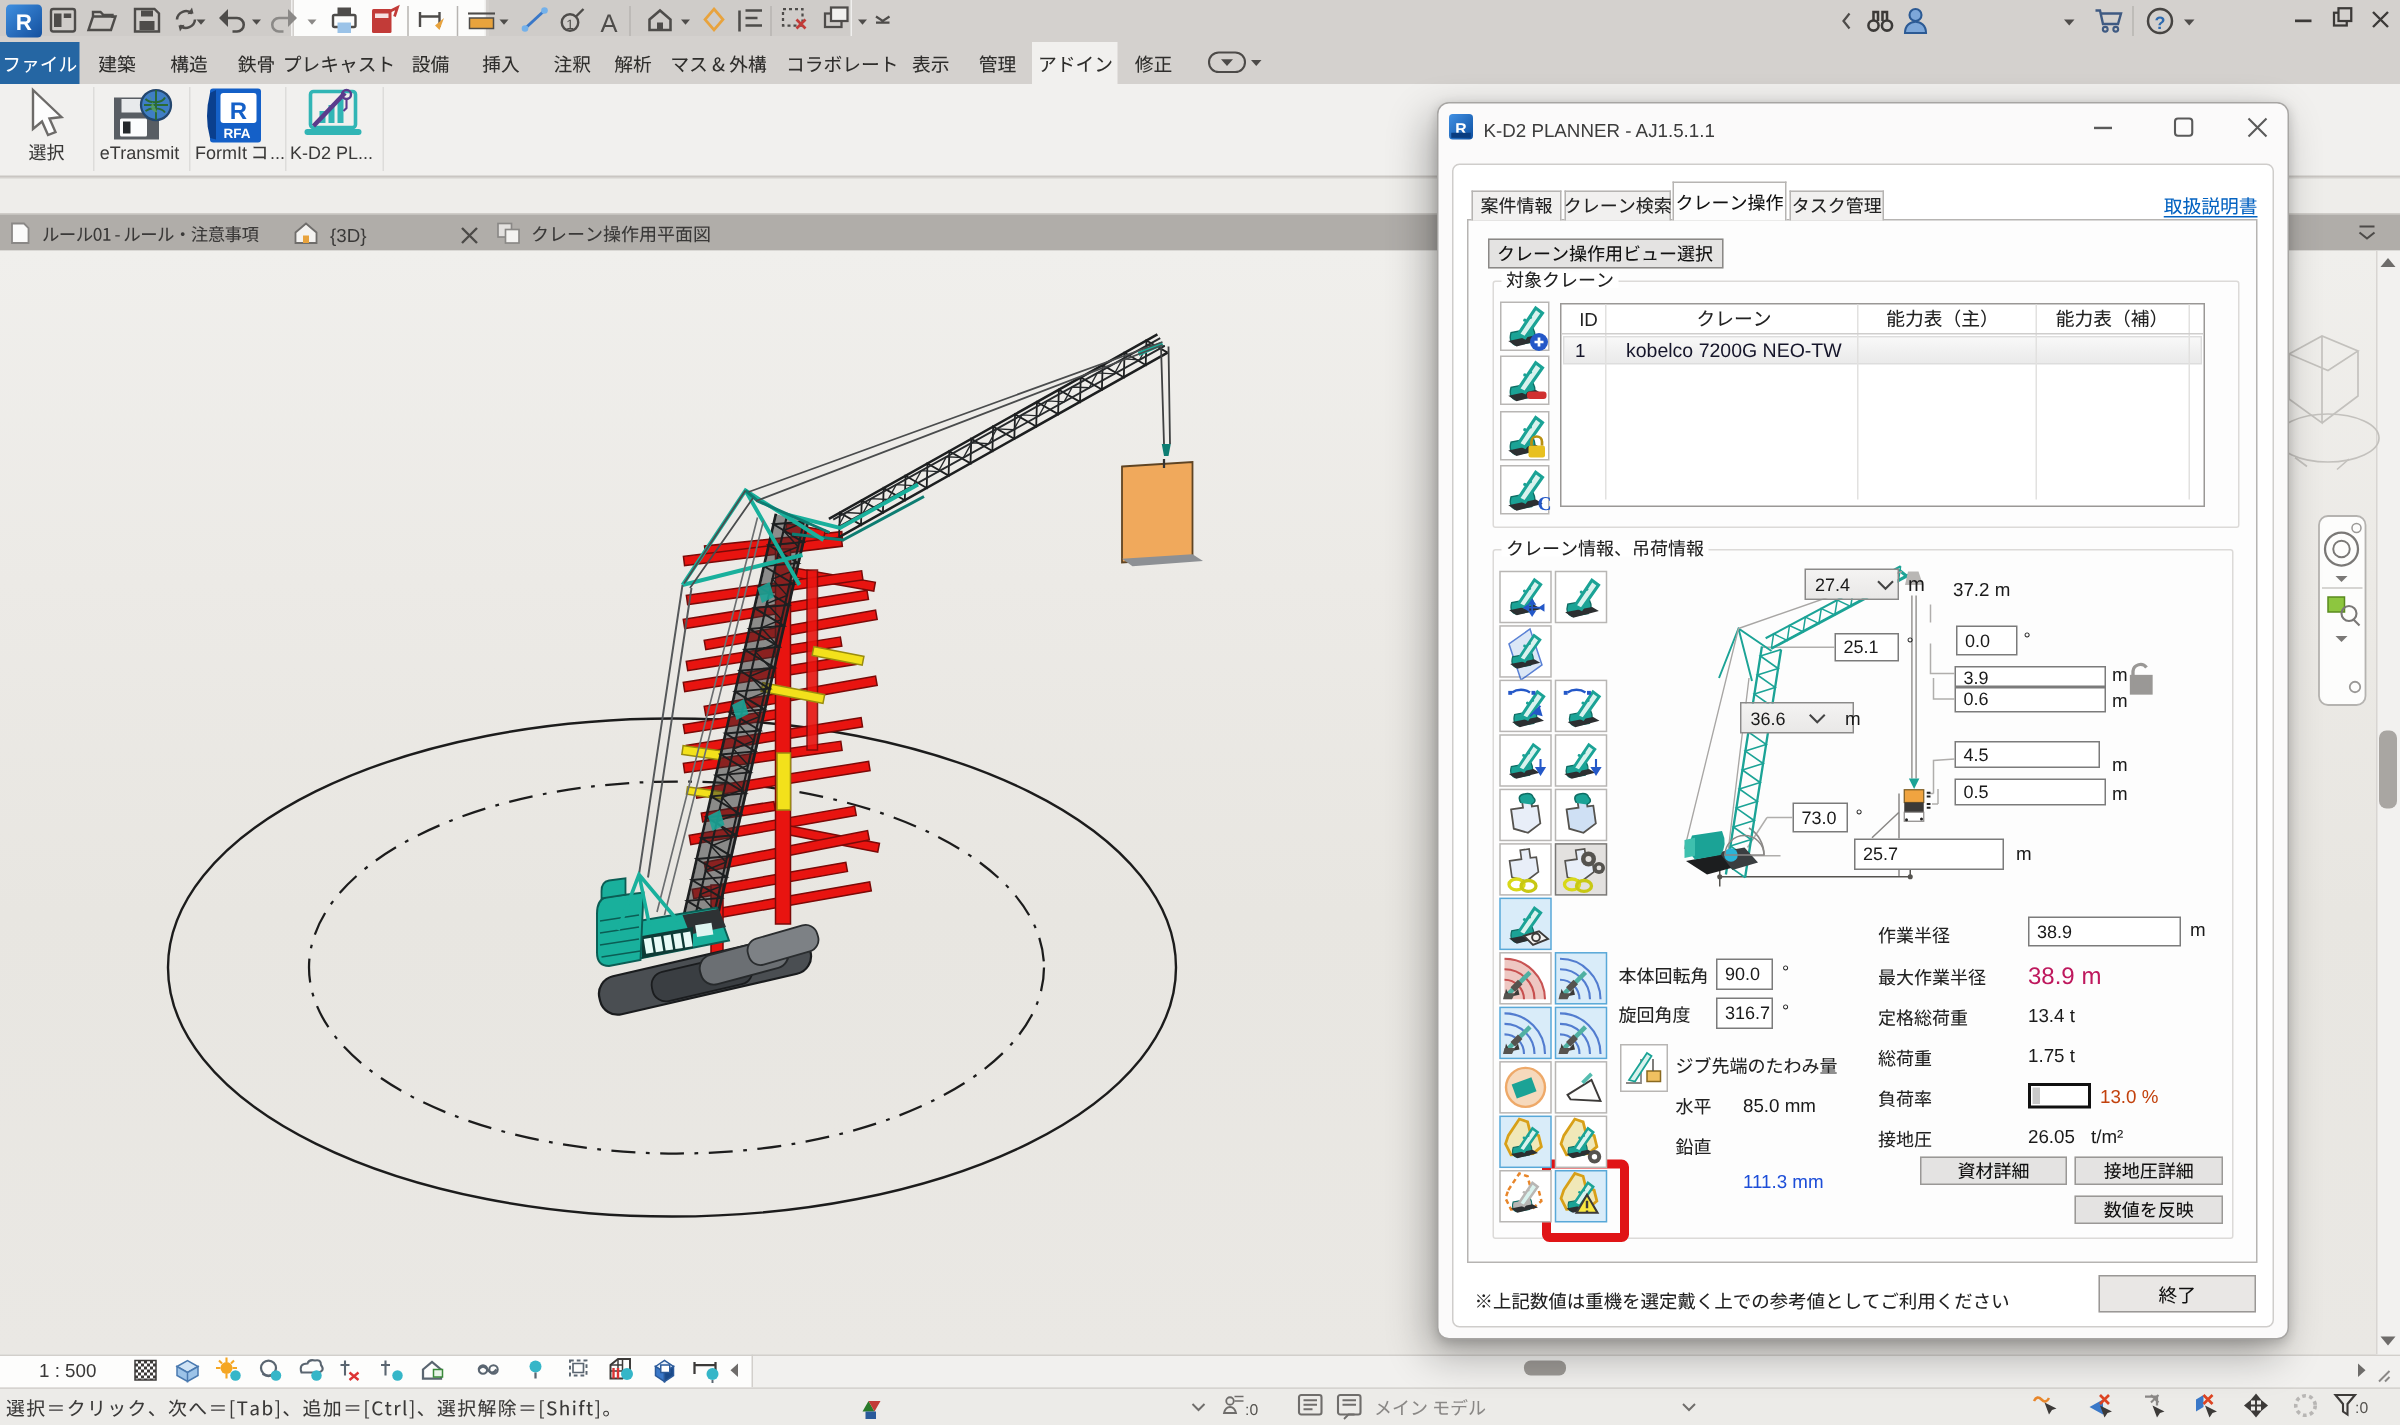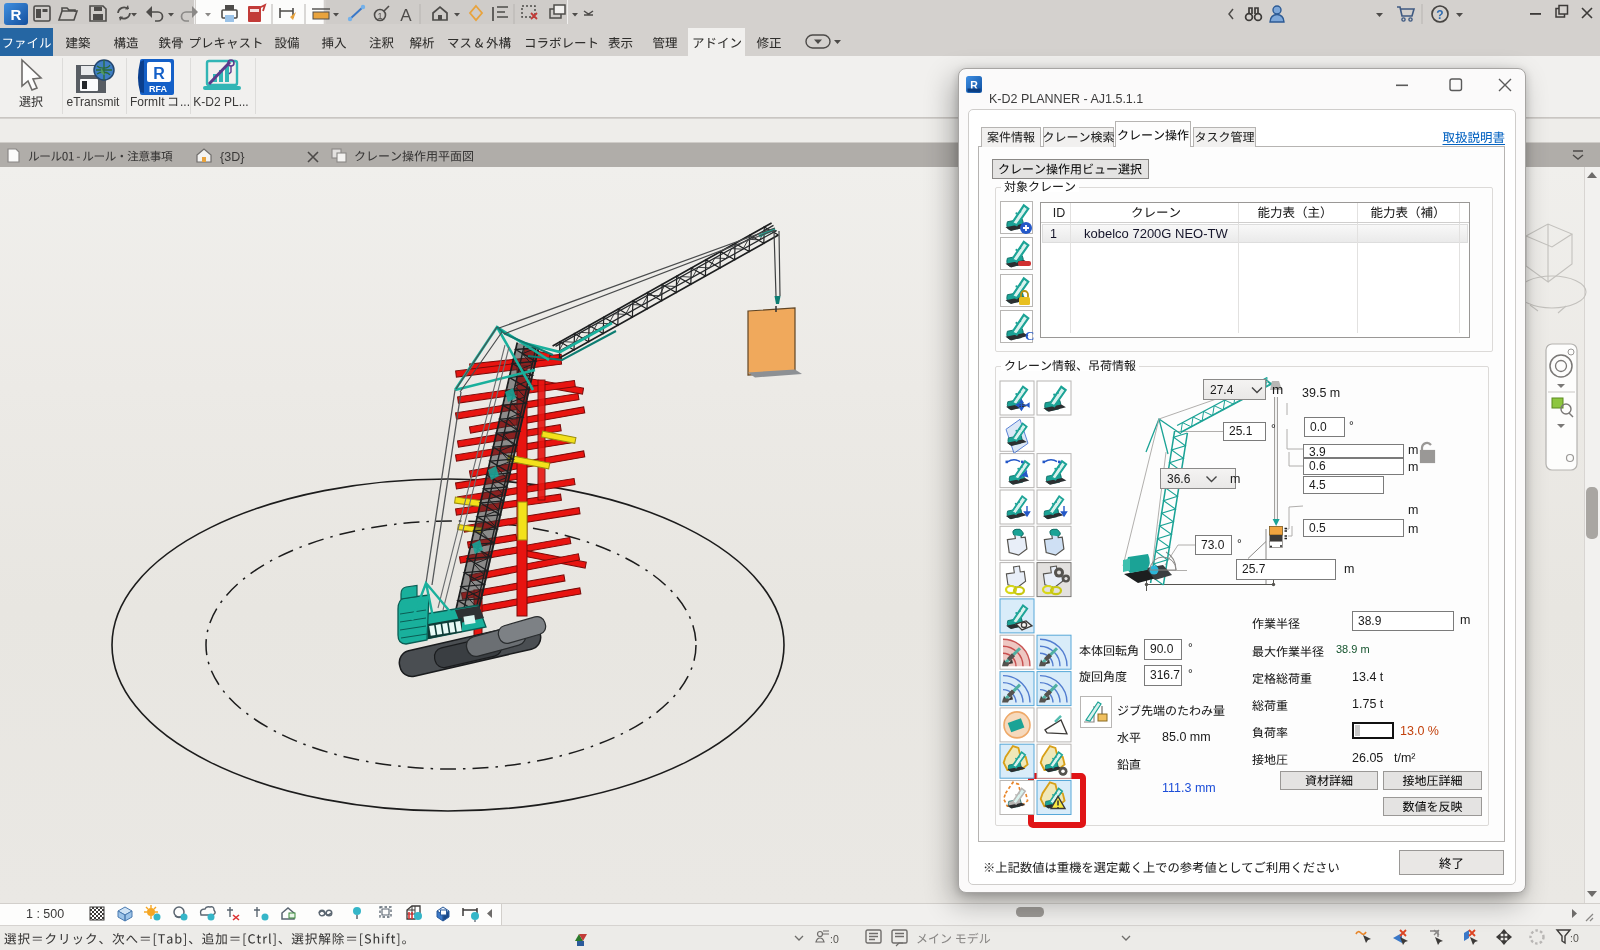--- a/index.html
+++ b/index.html
@@ -766,54 +766,54 @@
 <div class="combo" style="left:244.0px;top:310.0px;width:63.0px;height:21.0px;">
       <span style="padding-left:6px;line-height:20px;display:block">27.4</span>
     </div>
 <div class="combo" style="left:201.0px;top:399.0px;width:76px;height:21.0px;">
       <span style="padding-left:6px;line-height:20px;display:block">36.6</span>
     </div>
 <div class="inp" style="left:264.0px;top:353.0px;width:43.0px;height:19.0px;line-height:17px">25.1</div>
 <div class="inp" style="left:345.0px;top:348.0px;width:41.0px;height:20.0px;line-height:18px">0.0</div>
 <div class="inp" style="left:344.0px;top:375px;width:101.0px;height:14px;line-height:15px">3.9</div>
 <div class="inp" style="left:344.0px;top:388.5px;width:101.0px;height:17.0px;line-height:15px">0.6</div>
-<div class="inp" style="left:344.0px;top:407px;width:81px;height:18.0px;line-height:16px">4.5</div>
+<div class="inp" style="left:344.0px;top:425px;width:97px;height:18.0px;line-height:16px">4.5</div>
 <div class="inp" style="left:344.0px;top:450.0px;width:101.0px;height:18.0px;line-height:16px">0.5</div>
 <div class="inp" style="left:236.0px;top:466.0px;width:37.0px;height:20.0px;line-height:18px">73.0</div>
 <div class="inp" style="left:277.0px;top:490.0px;width:100.0px;height:21.0px;line-height:19px">25.7</div>
 <div class="inp" style="left:185.0px;top:570.0px;width:38.0px;height:21.0px;line-height:19px">90.0</div>
 <div class="inp" style="left:185.0px;top:596.0px;width:38.0px;height:21.0px;line-height:19px">316.7</div>
 <div class="icobtn" style="left:121.0px;top:627.0px;width:32.0px;height:32.0px;"></div>
 <div class="inp" style="left:393.0px;top:542.0px;width:102.0px;height:20.0px;line-height:18px">38.9</div>
 <div class="inp" style="left:393.0px;top:653.0px;width:42.0px;height:17.0px;border:2px solid #111;padding:0">
       <div style="position:absolute;left:1px;top:1px;width:5px;height:11px;background:#c9c9c9"></div>
     </div>
 <div class="btn" style="left:321.0px;top:702.0px;width:98.0px;height:19.0px;"></div>
 <div class="btn" style="left:424.0px;top:702.0px;width:99.0px;height:19.0px;"></div>
 <div class="btn" style="left:424.0px;top:728.0px;width:99.0px;height:19.0px;"></div>
 <div class="inp" style="left:69.0px;top:704.0px;width:58.0px;height:55.0px;background:none;border:6px solid #e01416;border-radius:5px"></div>
 <div class="btn" style="left:440.0px;top:781.0px;width:105.0px;height:25.0px;border:1px solid #9a9896;background:#e9e7e5"></div>
-<div class="abs" style="left:30px;top:23px;font-size:12.5px;color:#3c3c3c">K-D2 PLANNER - AJ1.5.1.1</div>
+<div class="abs" style="left:30px;top:11px;font-size:12.5px;color:#3c3c3c">K-D2 PLANNER - AJ1.5.1.1</div>
 <div class="abs" style="left:313.0px;top:313.0px;font-size:13.5px;color:#1a1a1a">m</div>
-<div class="abs" style="left:343.0px;top:317.0px;font-size:12.5px;color:#1a1a1a">39.5 m</div>
+<div class="abs" style="left:343.0px;top:317.0px;font-size:12.5px;color:#1a1a1a">37.2 m</div>
 <div class="abs" style="left:390.0px;top:350.0px;font-size:12.0px;color:#1a1a1a">°</div>
 <div class="abs" style="left:312.0px;top:353.0px;font-size:12.0px;color:#1a1a1a">°</div>
 <div class="abs" style="left:449.0px;top:374.0px;font-size:12.5px;color:#1a1a1a">m</div>
 <div class="abs" style="left:449.0px;top:391.0px;font-size:12.5px;color:#1a1a1a">m</div>
 <div class="abs" style="left:271.0px;top:403.0px;font-size:12.5px;color:#1a1a1a">m</div>
 <div class="abs" style="left:449.0px;top:434.0px;font-size:12.5px;color:#1a1a1a">m</div>
 <div class="abs" style="left:449.0px;top:453.0px;font-size:12.5px;color:#1a1a1a">m</div>
 <div class="abs" style="left:278.0px;top:468.0px;font-size:12.0px;color:#1a1a1a">°</div>
 <div class="abs" style="left:385.0px;top:493.0px;font-size:12.5px;color:#1a1a1a">m</div>
 <div class="abs" style="left:229.0px;top:572.0px;font-size:12.0px;color:#1a1a1a">°</div>
 <div class="abs" style="left:229.0px;top:598.0px;font-size:12.0px;color:#1a1a1a">°</div>
 <div class="abs" style="left:501.0px;top:544.0px;font-size:12.5px;color:#1a1a1a">m</div>
 <div class="abs" style="left:203.0px;top:661.0px;font-size:12.5px;color:#1a1a1a">85.0 mm</div>
 <div class="abs" style="left:203.0px;top:712px;font-size:12.5px;color:#1d4ed8">111.3 mm</div>
-<div class="abs" style="left:377px;top:574.0px;font-size:11px;color:#14532d">38.9 m</div>
+<div class="abs" style="left:393.0px;top:574.0px;font-size:16px;color:#be185d">38.9 m</div>
 <div class="abs" style="left:393.0px;top:601.0px;font-size:12.5px;color:#1a1a1a">13.4 t</div>
 <div class="abs" style="left:393.0px;top:628.0px;font-size:12.5px;color:#1a1a1a">1.75 t</div>
 <div class="abs" style="left:441.0px;top:655.0px;font-size:12.5px;color:#c2410c">13.0 %</div>
 <div class="abs" style="left:393.0px;top:682.0px;font-size:12.5px;color:#1a1a1a">26.05</div>
 <div class="abs" style="left:435.0px;top:682.0px;font-size:12.5px;color:#1a1a1a">t/m²</div>
 <svg style="position:absolute;left:-959px;top:-69px;width:1600px;height:950px;pointer-events:none" viewBox="0 0 1600 950">
 <defs>
         <linearGradient id="bg2" x1="0" y1="0" x2="1" y2="1">
           <stop offset="0" stop-color="#4090e4"></stop>
           <stop offset="1" stop-color="#0d4fa0"></stop>

